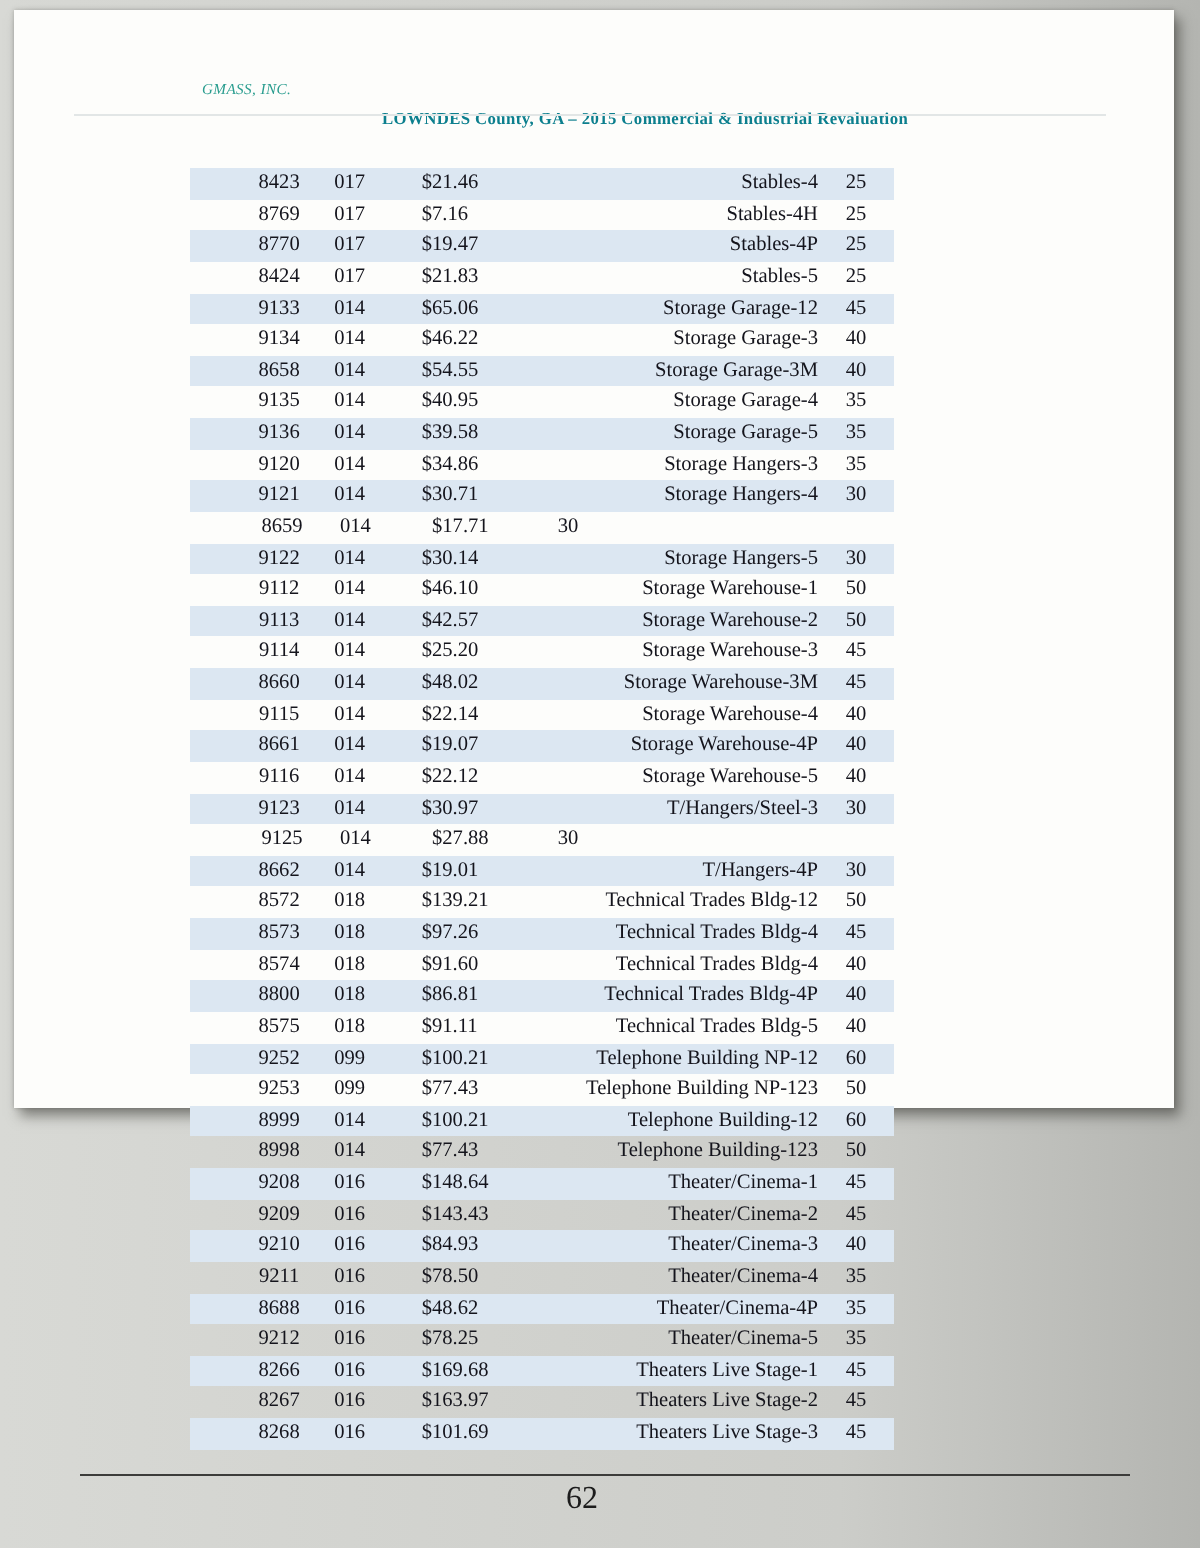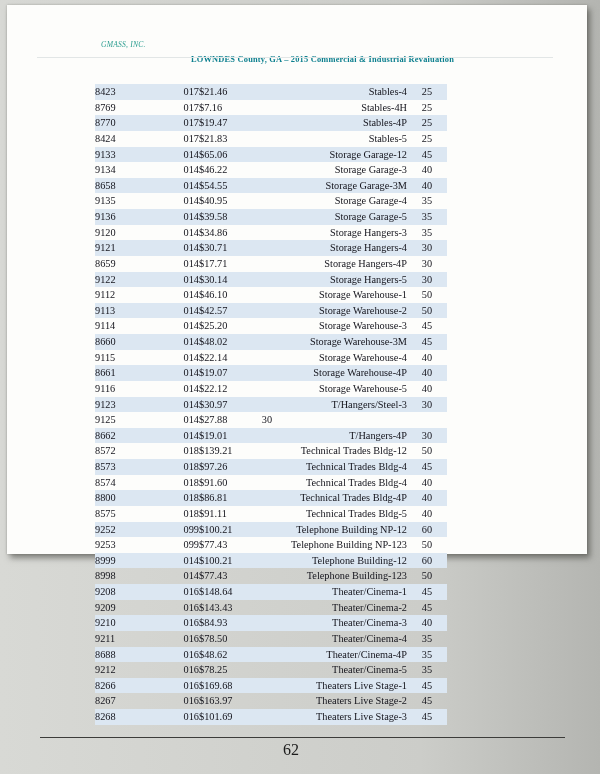--- a/index.html
+++ b/index.html
@@ -29,22 +29,22 @@
     position:absolute;left:30px;right:34px;top:52px;
     border-top:1px solid #e2e6e6;
   }
   .table{
     position:absolute;left:88px;top:79px;width:352px;
     font-size:10.3px;color:var(--text-color,#14141c);
   }
   .row{display:flex;height:15.63px;line-height:15.8px;}
   .row.shaded{background:var(--stripe-blue,#dce7f2);}
   .c{white-space:nowrap;overflow:visible;}
-  .c0{width:58px;}
-  .c1{width:46px;text-align:right;}
+  .c0{width:58px;text-align:center;margin-left:17px;}
+  .c1{width:46px;text-align:left;}
   .c2{width:48px;text-align:left;padding-right:2px;box-sizing:border-box;}
   .c3{width:152px;text-align:right;margin-left:8px;}
   .c4{width:40px;text-align:center;}
   .footer-rule{
     position:absolute;left:33px;right:22px;top:732px;
     border-top:1.4px solid #3c3c3a;
   }
   .page-number{
     position:absolute;left:0;right:12px;top:736px;
     text-align:center;font-size:16px;color:#1c1c1c;
@@ -133,21 +133,20 @@
         <div class="c c0">9121</div>
         <div class="c c1">014</div>
         <div class="c c2">$30.71</div>
         <div class="c c3">Storage Hangers-4</div>
         <div class="c c4">30</div>
       </div>
       <div class="row">
         <div class="c c0">8659</div>
         <div class="c c1">014</div>
         <div class="c c2">$17.71</div>
-        <div class="c c3">Storage Hangers-4P</div>
         <div class="c c4">30</div>
       </div>
       <div class="row shaded">
         <div class="c c0">9122</div>
         <div class="c c1">014</div>
         <div class="c c2">$30.14</div>
         <div class="c c3">Storage Hangers-5</div>
         <div class="c c4">30</div>
       </div>
       <div class="row">

